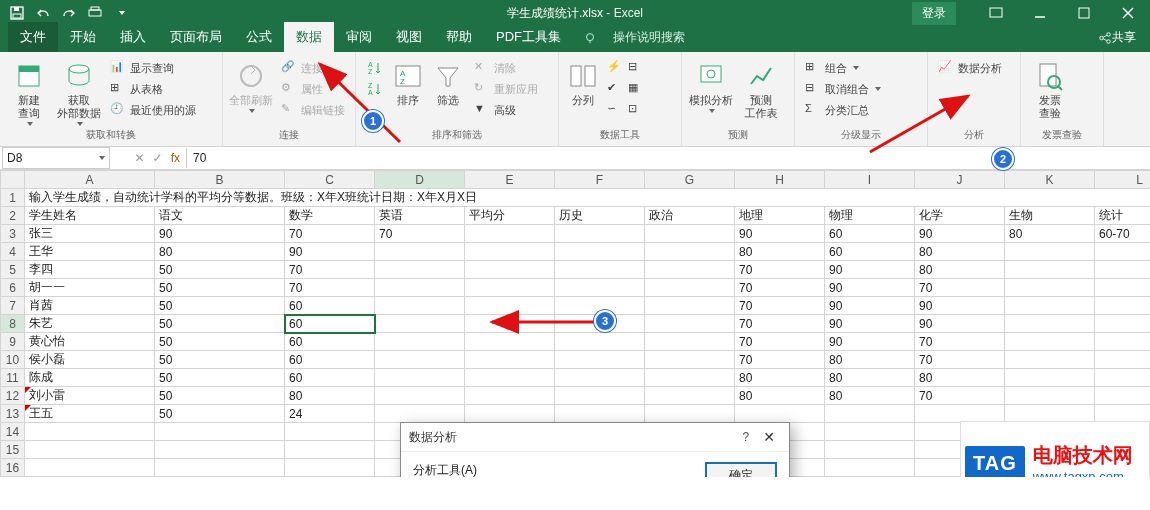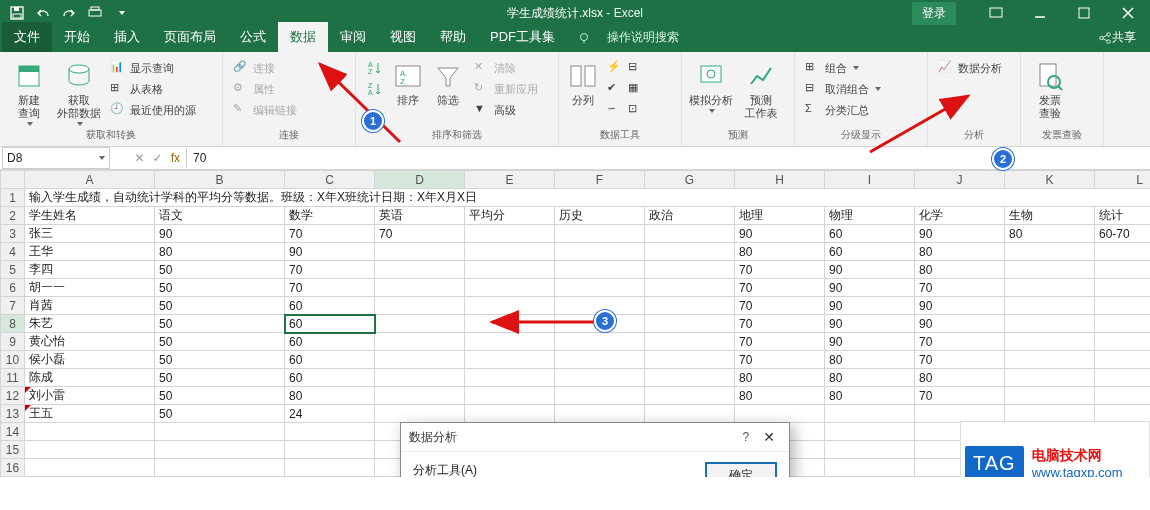--- a/index.html
+++ b/index.html
@@ -9,21 +9,21 @@
 .titlebar{height:26px;background:linear-gradient(#1e7145,#1e7145);display:flex;align-items:center;color:#fff;position:relative}
 .titlebar .qat{display:flex;align-items:center;gap:4px;padding-left:6px}
 .qat-btn{width:22px;height:22px;display:flex;align-items:center;justify-content:center;border-radius:2px}
 .titlebar .title{position:absolute;left:50%;transform:translateX(-50%);font-size:12px;color:#e8f5ee}
 .titlebar .title .fname{color:#fff}
 .titlebar .wnd{display:flex;align-items:center;margin-left:auto}
 .login-pill{background:#2b8b5a;padding:3px 10px;font-size:12px;margin-right:18px}
 .wbtn{width:44px;height:26px;display:flex;align-items:center;justify-content:center}
 
 
-.tabs{height:26px;background:#1e7145;display:flex;align-items:flex-end;color:#fff;padding-left:2px;position:relative}
+.tabs{height:26px;background:#1e7145;display:flex;align-items:flex-end;color:#fff;padding-left:8px;position:relative}
 .tab{padding:6px 12px;font-size:13px;cursor:pointer}
 .tab.file{background:#1a5c38}
 .tab.active{background:#f3f3f3;color:#217346}
 .share{margin-left:auto;padding:6px 14px;font-size:12px;display:flex;align-items:center;}
 .lamp{display:flex;align-items:center;gap:16px;padding:6px 10px;color:#d8efe1}
 
 
 .ribbon{height:94px;background:#f3f3f3;border-bottom:1px solid #d4d4d4;display:flex;position:relative}
 .group{border-right:1px solid #e1e1e1;display:flex;flex-direction:column;padding:2px 6px 0}
 .group-body{flex:1;display:flex;align-items:flex-start;gap:4px;padding-top:4px}
@@ -73,22 +73,22 @@
 .dlg-right{width:72px;display:flex;flex-direction:column;gap:10px}
 .dbtn{border:1px solid #888;height:22px;display:flex;align-items:center;justify-content:center;background:#f3f3f3}
 .dbtn.primary{border:2px solid #1a6fb0}
 
 
 .annot{position:absolute;pointer-events:none}
 .badge{width:18px;height:18px;border-radius:50%;background:#2a6fd6;border:2px solid #fff;box-shadow:0 0 0 1px #2a6fd6;color:#fff;font-size:11px;display:flex;align-items:center;justify-content:center;font-weight:bold}
 
 
 .tagbox{position:absolute;right:0;bottom:0;width:180px;height:74px;background:#fff;border:1px solid #ddd;display:flex;align-items:center;padding:4px;gap:8px}
-.tagbox .tag{background:#1168c7;color:#fff;font-weight:normal;font-size:20px;padding:6px 8px;border-radius:2px;letter-spacing:1px}
-.tagbox .zh{color:#e11;font-weight:bold;font-size:14px}
+.tagbox .tag{background:#1168c7;color:#fff;font-weight:bold;font-size:20px;padding:6px 8px;border-radius:2px;letter-spacing:1px}
+.tagbox .zh{color:#e11;font-weight:bold;font-size:20px}
 .tagbox .url{color:#1168c7;font-size:13px}
 </style>
 </head>
 <body>
 
 <div class="titlebar">
   <div class="qat">
     <div class="qat-btn">
         <svg class="ico16" viewBox="0 0 16 16">
           <rect x="2" y="2" width="12" height="12" fill="none" stroke="#fff" stroke-width="1.3"></rect>
@@ -204,20 +204,28 @@
             <span class="ico16">🕘</span>
             <span>最近使用的源</span>
           </div>
       </div>
     </div>
     <div class="group-label">获取和转换</div>
   </div>
 
   <div class="group" style="width:120px">
     <div class="group-body">
+      <div class="bigbtn" style="color:#aaa">
+        <svg class="ico32" viewBox="0 0 32 32">
+            <circle cx="16" cy="16" r="10" fill="none" stroke="#bbb" stroke-width="2"></circle>
+            <path d="M16 6l4 4-4 4" fill="none" stroke="#bbb"></path>
+          </svg>
+        <div class="lbl">全部刷新</div>
+          <span class="caret"></span>
+      </div>
       <div class="stack">
         <div class="smallbtn dim">
             <span class="ico16">🔗</span>
             <span>连接</span>
           </div>
         <div class="smallbtn dim">
             <span class="ico16">⚙</span>
             <span>属性</span>
           </div>
         <div class="smallbtn dim">

